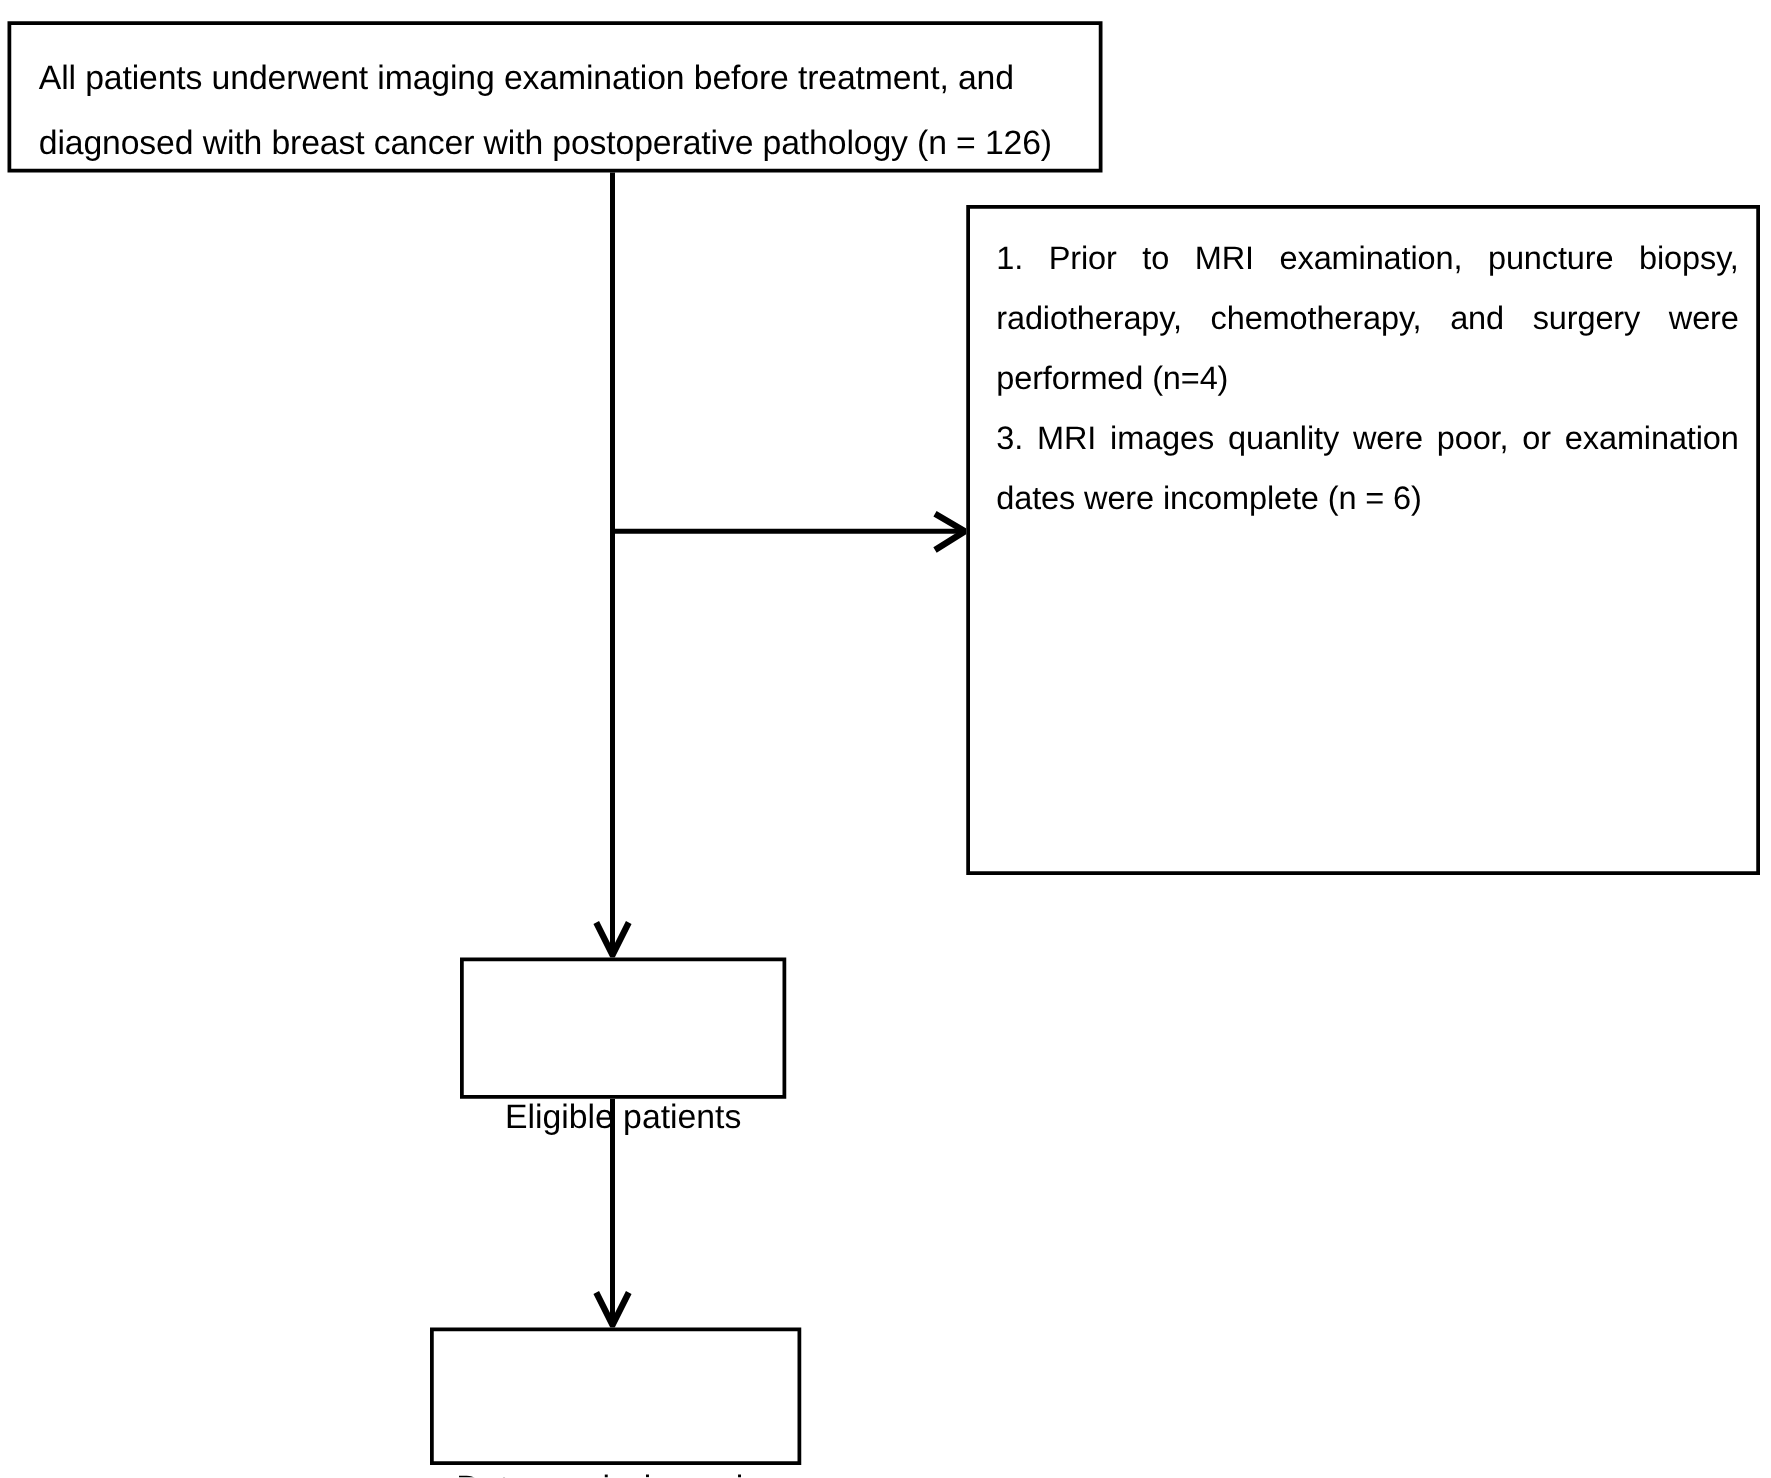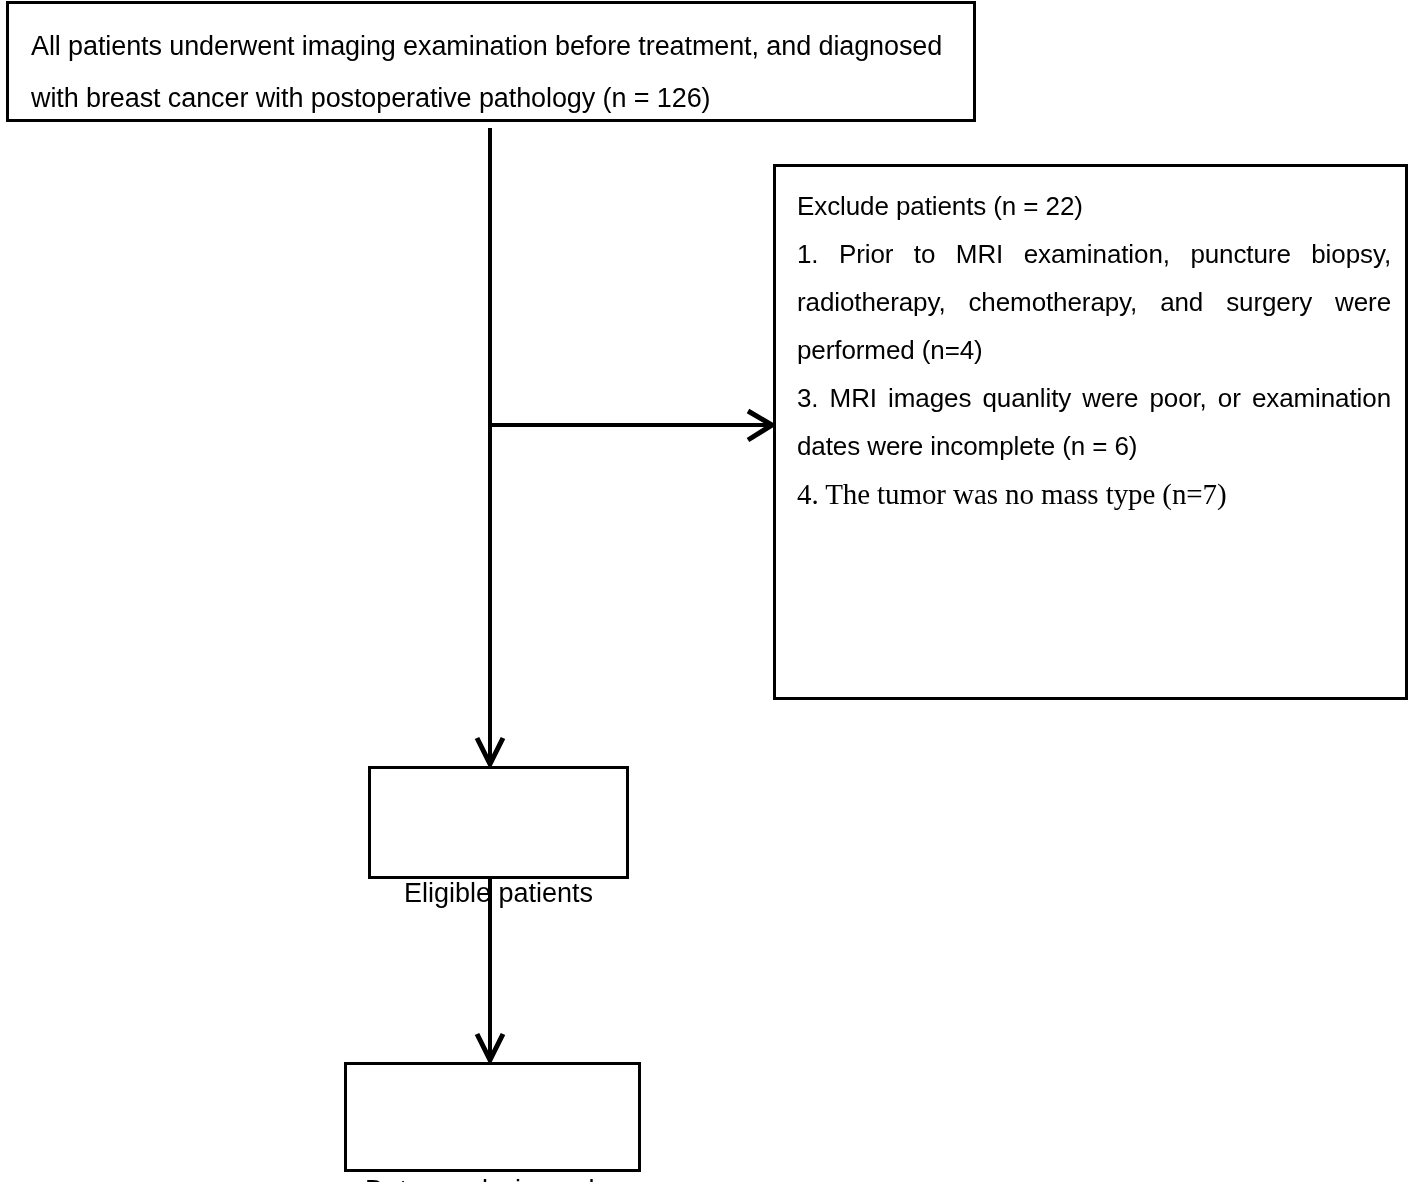--- a/index.html
+++ b/index.html
@@ -27,22 +27,22 @@
 
   .box-text {
     position: absolute;
     box-sizing: border-box;
     white-space: pre-wrap;
   }
 
   
   #box-enrollment {
     left: 6px;
-    top: 1px;
-    width: 970px;
+    top: 17px;
+    width: 876px;
     height: 121px;
   }
   #box-enrollment .box-text {
     left: 22px;
     top: 16px;
     right: 14px;
     font-size: 27px;
     line-height: 52px;
     letter-spacing: -0.1px;
     text-align: left;
@@ -147,24 +147,22 @@
     <line class="conn-line" x1="490" y1="879" x2="490" y2="1060"></line>
     <polyline class="conn-head" points="477,1034 490,1060 503,1034"></polyline>
   </svg>
 
   <div class="flow-box" id="box-enrollment">
     <div class="box-text">All patients underwent imaging examination before treatment, and diagnosed with breast cancer with postoperative pathology (n = 126)</div>
   </div>
 
   <div class="flow-box" id="box-exclusions">
     <div class="excl-body">
-      <div class="excl-line">Exclude patients (n = 22)</div>
       <div class="excl-line just">1. Prior to MRI examination, puncture biopsy, radiotherapy, chemotherapy, and surgery were performed (n=4)</div>
       <div class="excl-line just">3. MRI images quanlity were poor, or examination dates were incomplete (n = 6)</div>
-      <div class="excl-line serif">4.  The tumor was no mass type (n=7)</div>
     </div>
   </div>
 
   <div class="flow-box" id="box-eligible">
     <div class="box-text">
       <div>Eligible patients</div>
     </div>
   </div>
 
   <div class="flow-box" id="box-analysis">

